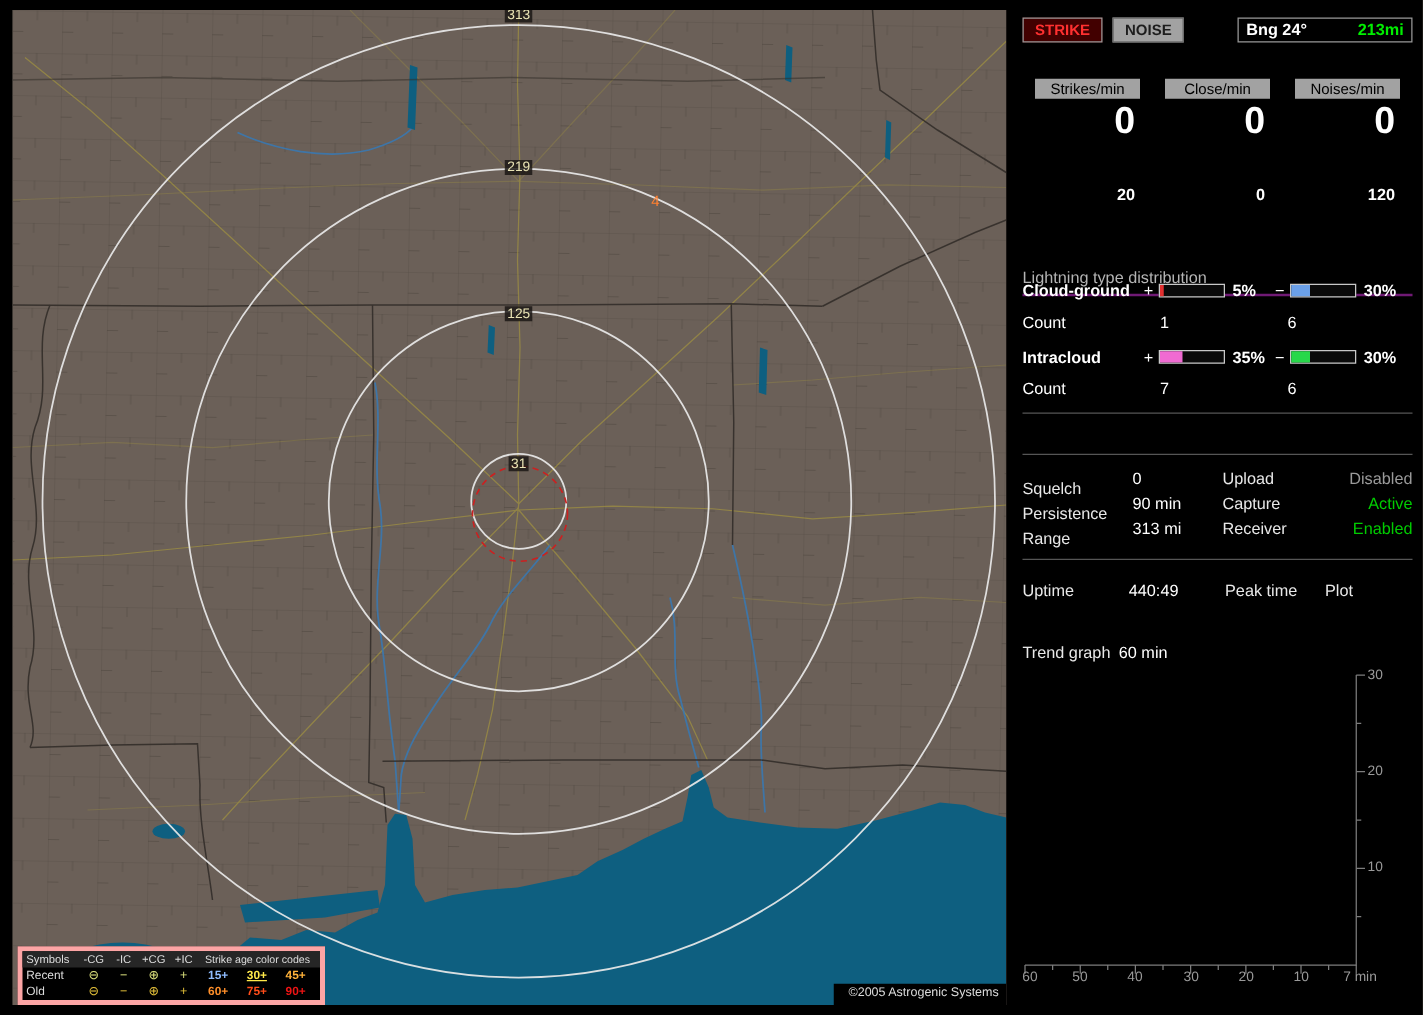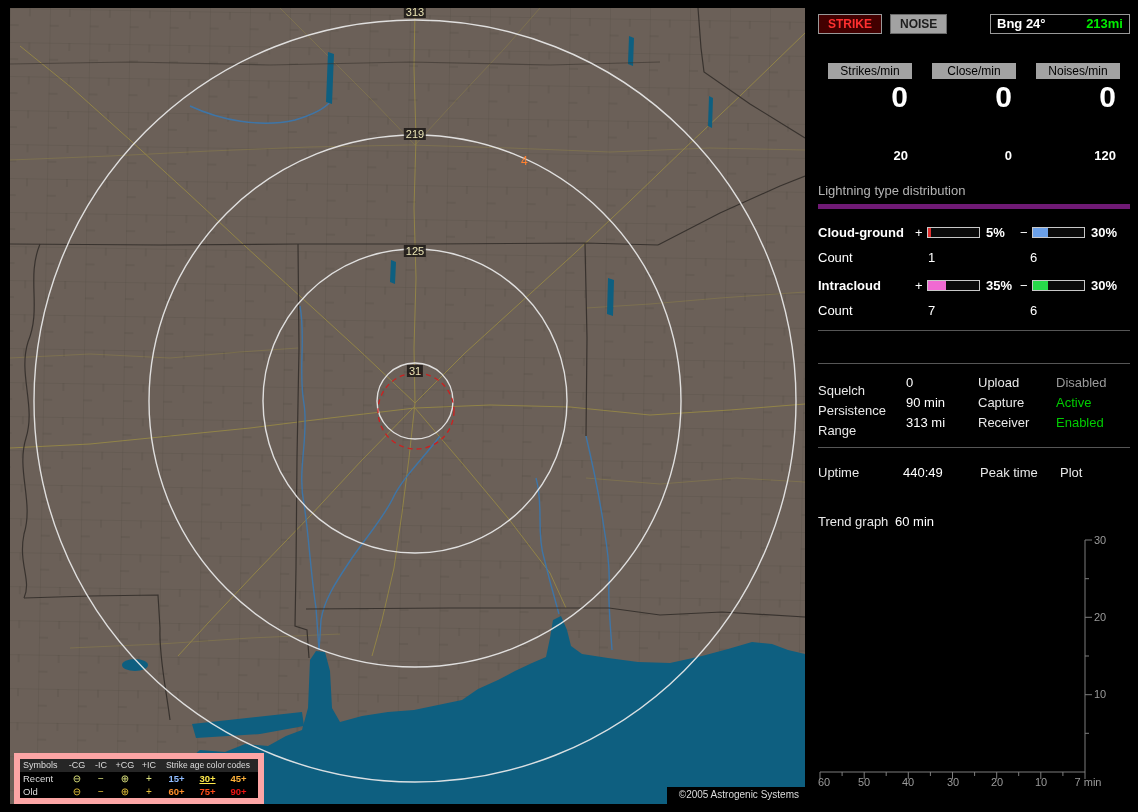--- a/index.html
+++ b/index.html
@@ -11,21 +11,21 @@
                  overflow:hidden;background:#6b6058;}
   .ring-label{position:absolute;transform:translateX(-50%);
               background:rgba(24,21,18,.82);color:#e9e3b4;font-size:11px;
               line-height:12px;padding:0 2px;white-space:nowrap;}
   .map-marker{position:absolute;color:#ff8030;font-size:12px;}
   .copyright{position:absolute;right:0;bottom:0;background:#000;color:#dcdcdc;
              font-size:10px;padding:2px 6px 4px 12px;}
 
   
   .legend{position:absolute;left:4px;bottom:0;width:238px;background:#000;
-          border:6px solid #fca5a5;color:#ddd;font-size:9.5px;}
+          border:4px solid #fca5a5;color:#ddd;font-size:9.5px;}
   .lg-row{display:flex;align-items:center;height:13px;line-height:13px;padding:0 3px;}
   .lg-head{background:#262626;font-size:9px;}
   .lg-c0{width:42px;}
   .lg-sym{width:24px;text-align:center;}
   .lg-symglyph{width:24px;text-align:center;font-size:10px;}
   .lg-age{width:31px;text-align:center;font-weight:bold;}
   .lg-age-head{flex:1;text-align:center;font-size:8.5px;}
 
   
   .panel{position:absolute;left:818px;top:14px;width:312px;height:798px;color:#fff;}
@@ -42,40 +42,40 @@
 
   .grid3{display:grid;grid-template-columns:repeat(3,1fr);justify-items:center;}
   .c-label-box{background:#a2a2a2;color:#000;font-size:12px;width:84px;
                text-align:center;padding:1px 0;}
   .c-rate{font-size:30px;font-weight:bold;color:#fff;width:100%;
           text-align:right;padding-right:14px;box-sizing:border-box;}
   .t-label{font-size:13px;color:#eee;}
   .t-value{font-size:13px;font-weight:600;color:#fff;width:100%;
            text-align:right;padding-right:14px;box-sizing:border-box;}
 
-  .dist-title{top:169px;color:#b4b4b4;font-size:13px;padding-bottom:6px;
-              border-bottom:5px solid #701a75;}
+  .dist-title{top:200px;color:#b4b4b4;font-size:13px;padding-bottom:6px;
+              border-bottom:2px solid #701a75;}
   .d-row{display:flex;align-items:center;font-size:13px;height:14px;}
   .d-label{width:97px;font-weight:bold;}
   .d-sign{width:12px;}
   .bar{width:51px;height:9px;border:1px solid #c8c8c8;background:#0a0a0a;
        margin-right:4px;display:inline-block;}
   .bar .fill{display:block;height:100%;}
   .d-pct{width:34px;font-weight:bold;padding-left:2px;}
   .cnt-row{display:flex;font-size:13px;}
   .cnt-label{width:109px;}
   .cnt-val{width:103px;padding-left:2px;box-sizing:border-box;}
 
   .datetime{top:322px;font-size:17px;font-weight:bold;}
 
   .status-row,.stat-row{display:flex;align-items:center;height:20px;font-size:13px;}
   .s-l{color:#e8e8e8;}
   .s-v{color:#fff;}
   .status-row .c1{width:88px;margin-top:17px;}  .status-row .c2{width:72px;}
-  .status-row .c3{width:78px;}  .status-row .c4{flex:1;}
+  .status-row .c3{width:78px;}  .status-row .c4{flex:1;text-align:right;}
   .stat-row{height:23px;}
   .stat-row .c1{width:85px;} .stat-row .c2{width:77px;}
   .stat-row .c3{width:80px;} .stat-row .c4{flex:1;}
   .trend-head{display:flex;font-size:13px;}
   .trend-head .s-l{width:77px;}
 
   .trend-graph{height:258px;}
   .ty{position:absolute;left:276px;color:#9a9a9a;font-size:11px;}
   .tx{position:absolute;top:238px;transform:translateX(-50%);color:#9a9a9a;font-size:11px;white-space:nowrap;}
 </style>

